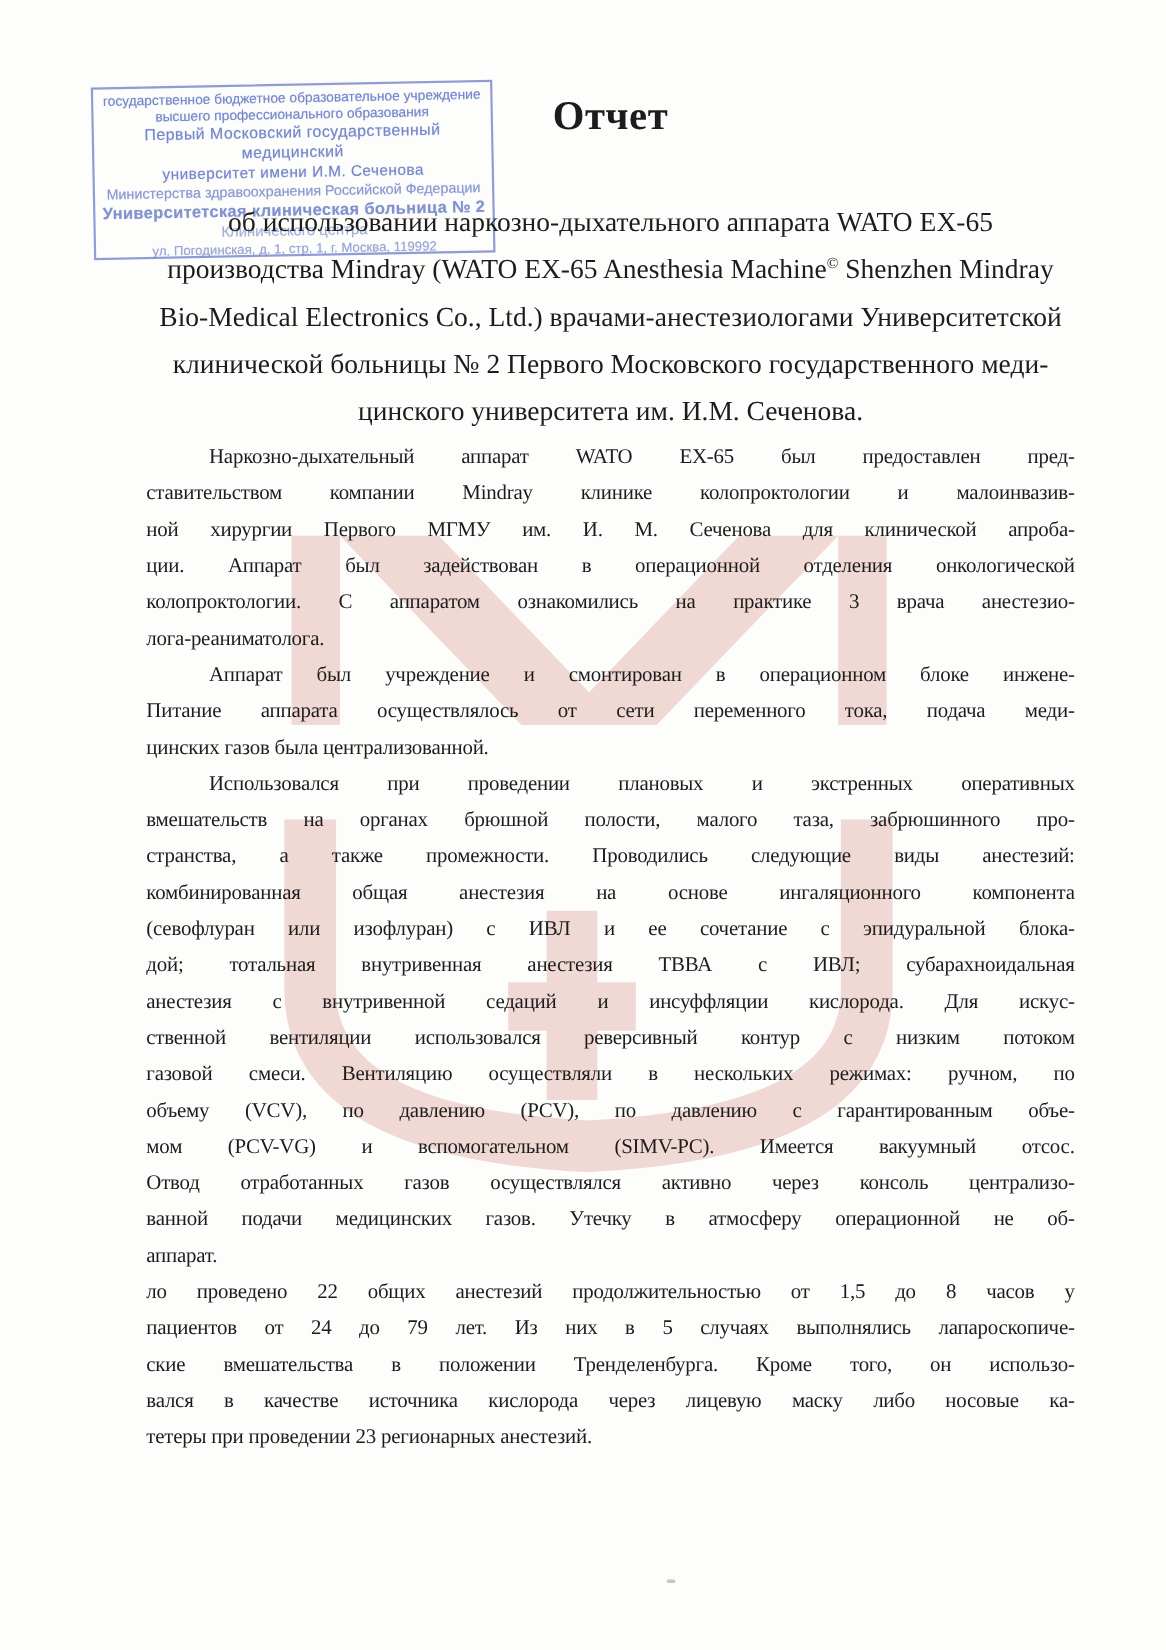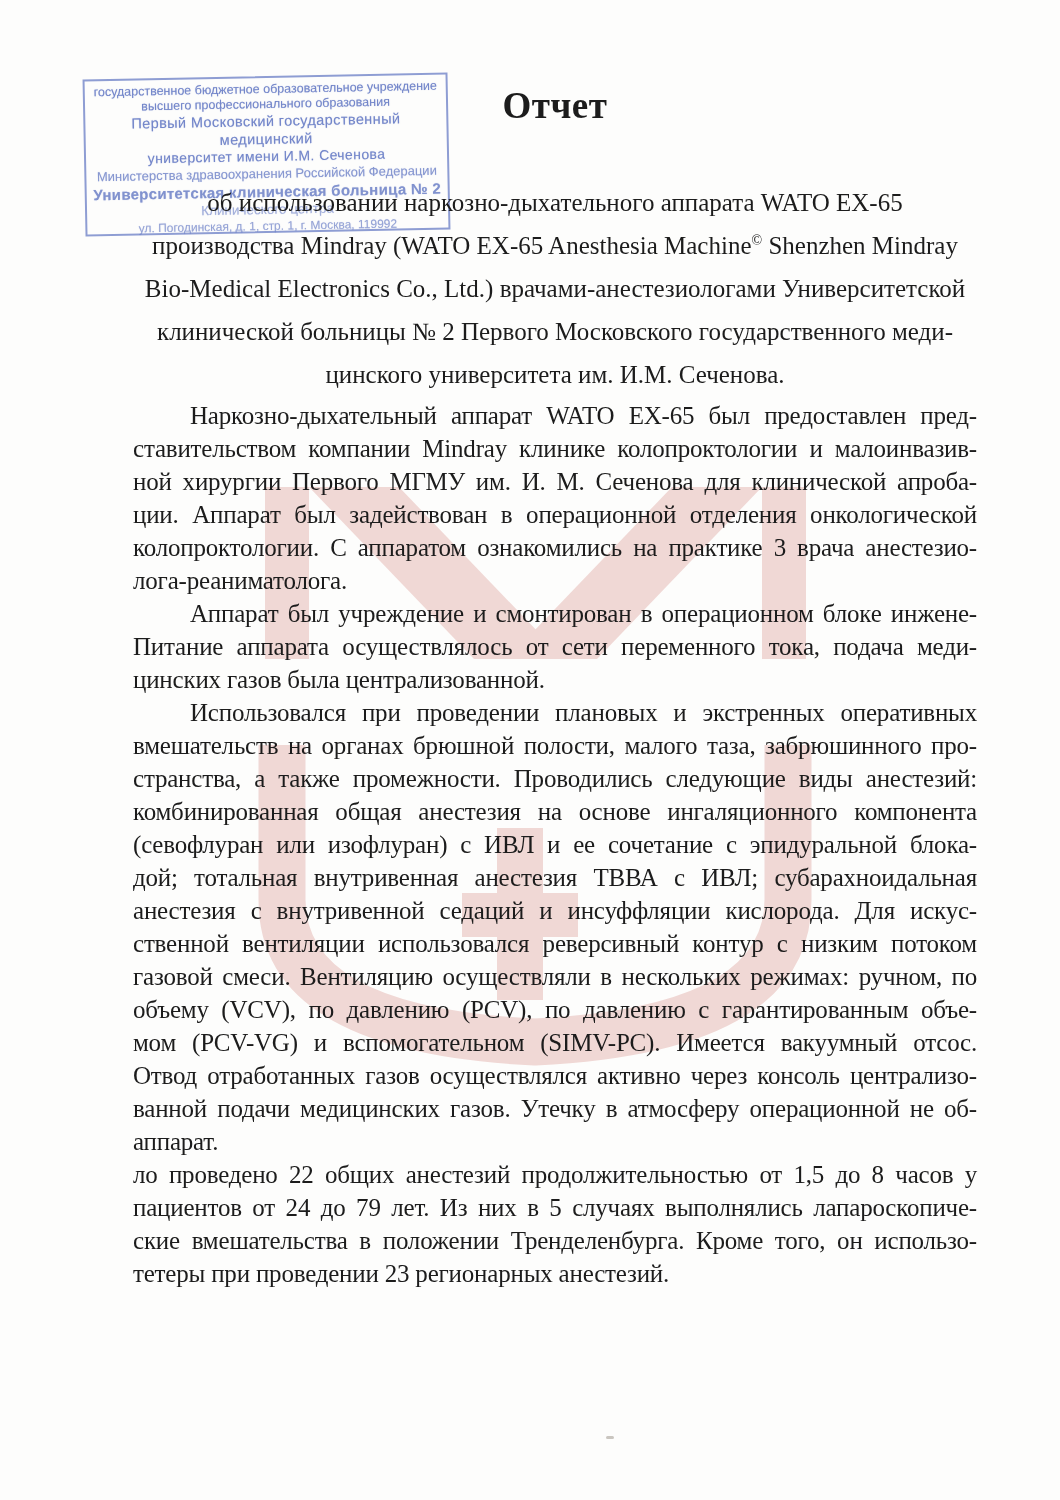--- a/index.html
+++ b/index.html
@@ -24,21 +24,21 @@
   .stamp .s7{font-size:13.5px;line-height:17px;opacity:.65;}
   .stamp .s8{font-size:12px;line-height:16px;opacity:.75;}
 
   
   .title{position:absolute;left:133px;top:84px;width:844px;z-index:2;
          font-size:37px;font-weight:bold;text-align:center;letter-spacing:.5px;}
   .subtitle{position:absolute;left:133px;top:181px;width:844px;z-index:2;
             font-size:25px;line-height:43px;text-align:center;}
   .subtitle sup{font-size:14px;vertical-align:super;line-height:0;}
   .body-text{position:absolute;left:133px;top:399px;width:844px;z-index:2;
-             font-size:25px;letter-spacing:-0.2px;}
+             font-size:19px;letter-spacing:-0.2px;}
   .bl{width:844px;height:33px;line-height:33px;text-align:justify;text-align-last:justify;
       white-space:nowrap;}
   .bl.last{text-align-last:left;white-space:normal;}
   .bl.first{text-indent:57px;}
 
   .speck{position:absolute;left:606px;top:1436px;width:8px;height:3px;border-radius:2px;
          background:#b3aea6;opacity:.7;z-index:2;}
 </style>
 </head>
 <body>
@@ -98,17 +98,18 @@
       <div class="bl">ственной вентиляции использовался реверсивный контур с низким потоком</div>
       <div class="bl">газовой смеси. Вентиляцию осуществляли в нескольких режимах: ручном, по</div>
       <div class="bl">объему (VCV), по давлению (PCV), по давлению с гарантированным объе-</div>
       <div class="bl">мом (PCV-VG) и вспомогательном (SIMV-PC). Имеется вакуумный отсос.</div>
       <div class="bl">Отвод отработанных газов осуществлялся активно через консоль централизо-</div>
       <div class="bl">ванной подачи медицинских газов. Утечку в атмосферу операционной не об-</div>
       <div class="bl last">аппарат.</div>
       <div class="bl">ло проведено 22 общих анестезий продолжительностью от 1,5 до 8 часов у</div>
       <div class="bl">пациентов от 24 до 79 лет. Из них в 5 случаях выполнялись лапароскопиче-</div>
       <div class="bl">ские вмешательства в положении Тренделенбурга. Кроме того, он использо-</div>
+      <div class="bl">вался в качестве источника кислорода через лицевую маску либо носовые ка-</div>
       <div class="bl last">тетеры при проведении 23 регионарных анестезий.</div>
     </div>
 
   <div class="speck"></div>
 </div>
 
 </body></html>

